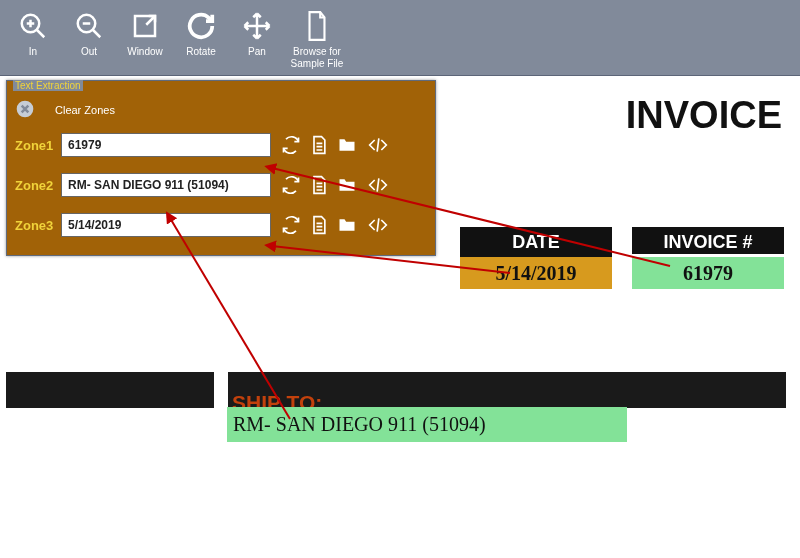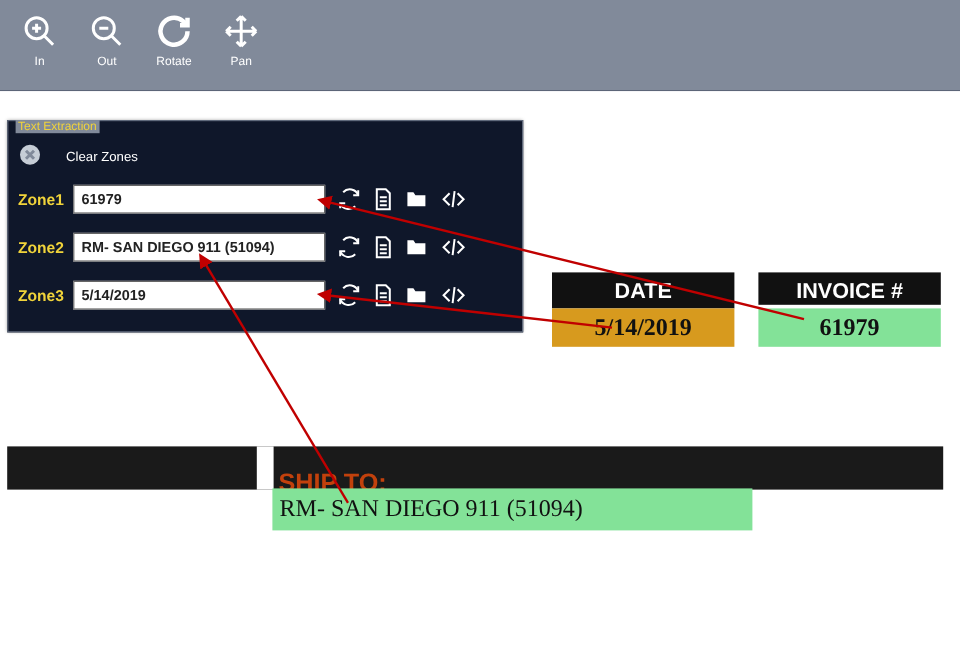--- a/index.html
+++ b/index.html
@@ -39,23 +39,23 @@
   }
   .workspace {
     position: relative;
     width: 100%;
     height: 482px;
     background: #fff;
   }
   .panel {
     position: absolute;
     left: 6px;
-    top: 24px;
+    top: 4px;
     width: 430px;
-    background: #0f172a;
+    background: #a16207;
     border: 1px solid #606a7c;
     padding: 2px 8px 14px 8px;
     box-shadow: 0 0 3px rgba(0,0,0,0.4);
   }
   .panel-legend {
     position: absolute;
     top: -1px;
     left: 6px;
     font-size: 10px;
     color: #f0d33a;
@@ -172,34 +172,52 @@
     <div class="icon-wrap">
       <svg width="30" height="30" viewBox="0 0 24 24" fill="none" stroke="#fff" stroke-width="2">
         <circle cx="10" cy="10" r="7"></circle>
           <path d="M15 15l6 6M7 10h6"></path>
       </svg>
     </div>
     <div class="lbl">Out</div>
   </div>
   <div class="tool-btn">
     <div class="icon-wrap">
+      <svg width="30" height="30" viewBox="0 0 24 24" fill="none" stroke="#fff" stroke-width="2">
+        <rect x="4" y="4" width="16" height="16"></rect>
+          <path d="M15 4l5 0 0 5M20 4l-7 7"></path>
+      </svg>
+    </div>
+    <div class="lbl">Window</div>
+  </div>
+  <div class="tool-btn">
+    <div class="icon-wrap">
       <svg width="30" height="30" viewBox="0 0 24 24" fill="none" stroke="#fff" stroke-width="3">
         <path d="M21 12a9 9 0 1 1-3-6.7L21 8"></path>
           <path d="M21 3v5h-5"></path>
       </svg>
     </div>
     <div class="lbl">Rotate</div>
   </div>
   <div class="tool-btn">
     <div class="icon-wrap">
       <svg width="30" height="30" viewBox="0 0 24 24" fill="none" stroke="#fff" stroke-width="2">
         <path d="M12 2v20M2 12h20M12 2l-3 3M12 2l3 3M12 22l-3-3M12 22l3-3M2 12l3-3M2 12l3 3M22 12l-3-3M22 12l-3 3"></path>
       </svg>
     </div>
     <div class="lbl">Pan</div>
+  </div>
+  <div class="tool-btn" style="width:62px">
+    <div class="icon-wrap">
+      <svg width="26" height="32" viewBox="0 0 24 30" fill="none" stroke="#fff" stroke-width="2">
+        <path d="M5 2h10l4 5v21H5z"></path>
+          <path d="M15 2v5h4"></path>
+      </svg>
+    </div>
+    <div class="lbl">Browse for Sample File</div>
   </div>
 </div>
 
 <div class="workspace">
 
   <div class="panel">
     <span class="panel-legend">Text Extraction</span>
 
     <div class="panel-top">
       <span>
@@ -292,20 +310,21 @@
           </span>
         <span>
             <svg width="26" height="20" viewBox="0 0 24 24" fill="none" stroke="#fff" stroke-width="2">
               <path d="M8 6l-6 6 6 6M16 6l6 6-6 6M13 4l-2 16"></path>
             </svg>
           </span>
       </div>
     </div>
   </div>
 
+  <div class="invoice-title">INVOICE</div>
 
   <div class="dark-bar date-header">DATE</div>
   <div class="dark-bar inv-header">INVOICE #</div>
   <div class="date-val">5/14/2019</div>
   <div class="inv-val">61979</div>
 
   <div class="black-strip"></div>
   <div class="black-strip-gap"></div>
   <div class="shipto-label">SHIP TO:</div>
   <div class="shipto-val">RM- SAN DIEGO 911 (51094)</div>

